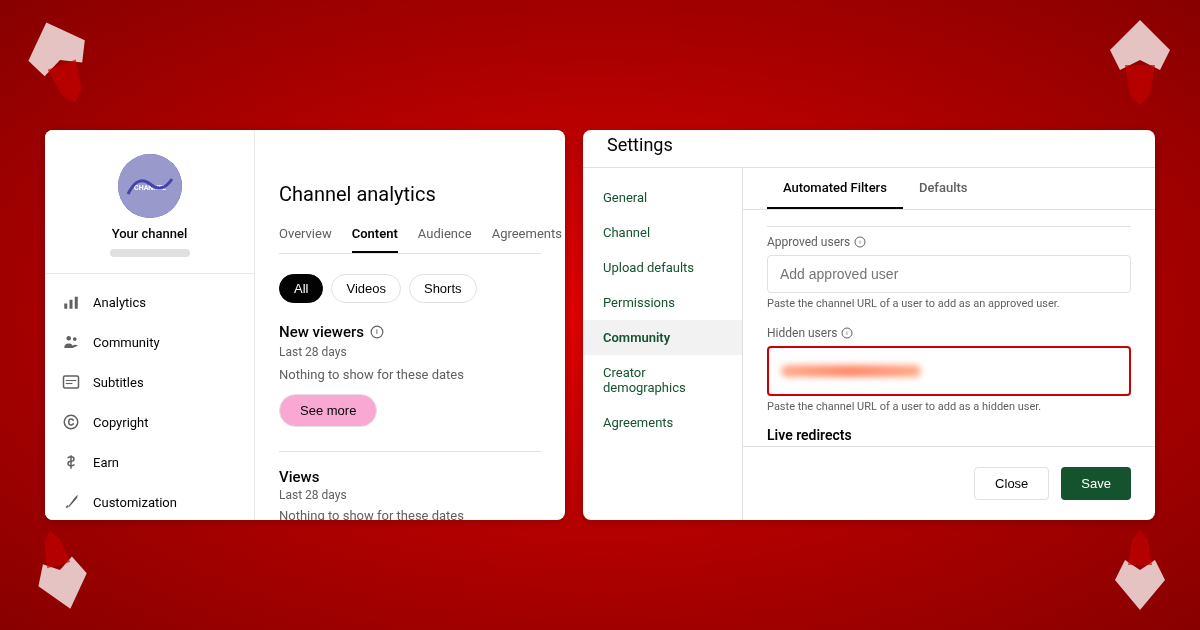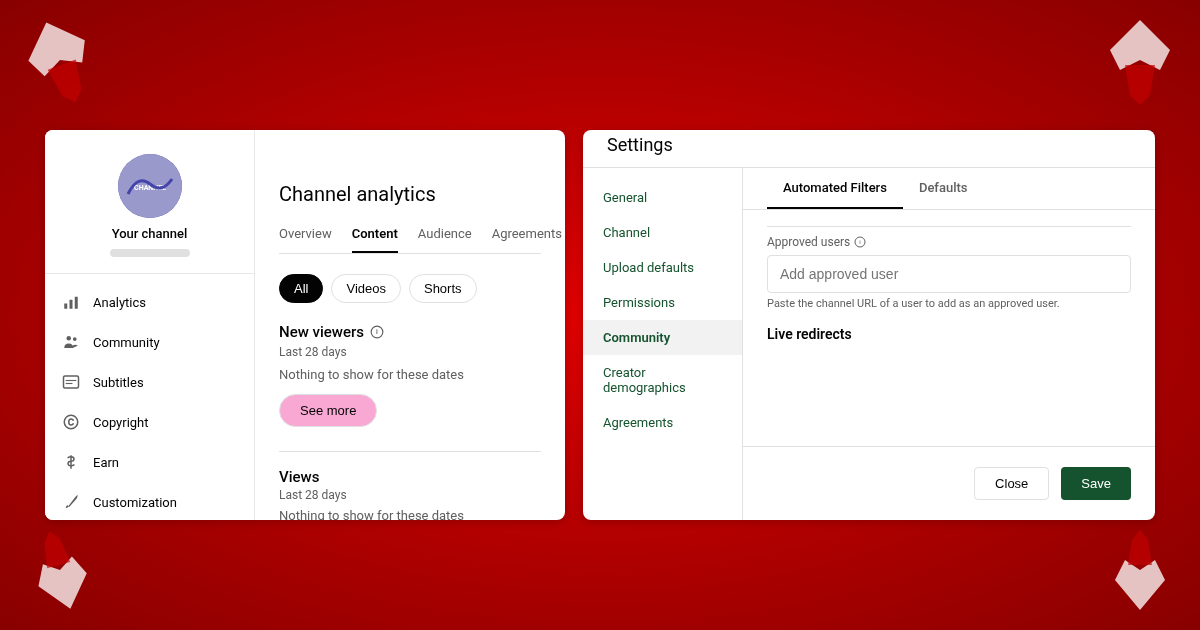--- a/index.html
+++ b/index.html
@@ -639,20 +639,33 @@
               <span>Approved users</span>
               <svg width="12" height="12" viewBox="0 0 24 24">
                   <circle cx="12" cy="12" r="10" fill="none" stroke="#606060" stroke-width="2"></circle>
                   <text x="12" y="16" text-anchor="middle" font-size="12" fill="#606060">i</text>
                 </svg>
             </div>
             <input class="add-user-input" type="text" placeholder="Add approved user" style="">
             <div class="helper-text">Paste the channel URL of a user to add as an approved user.</div>
           </div>
 
+          <div class="hidden-users-section">
+            <div class="hidden-users-label">
+              <span>Hidden users</span>
+              <svg width="12" height="12" viewBox="0 0 24 24">
+                  <circle cx="12" cy="12" r="10" fill="none" stroke="#606060" stroke-width="2"></circle>
+                  <text x="12" y="16" text-anchor="middle" font-size="12" fill="#606060">i</text>
+                </svg>
+            </div>
+            <div class="hidden-users-box">
+              <div class="blurred-user"></div>
+            </div>
+            <div class="hidden-helper-text">Paste the channel URL of a user to add as a hidden user.</div>
+          </div>
 
           <div>
             <div class="live-redirects-title">Live redirects</div>
             <div class="live-redirects-desc">
               
               
             </div>
 
           </div>
 

